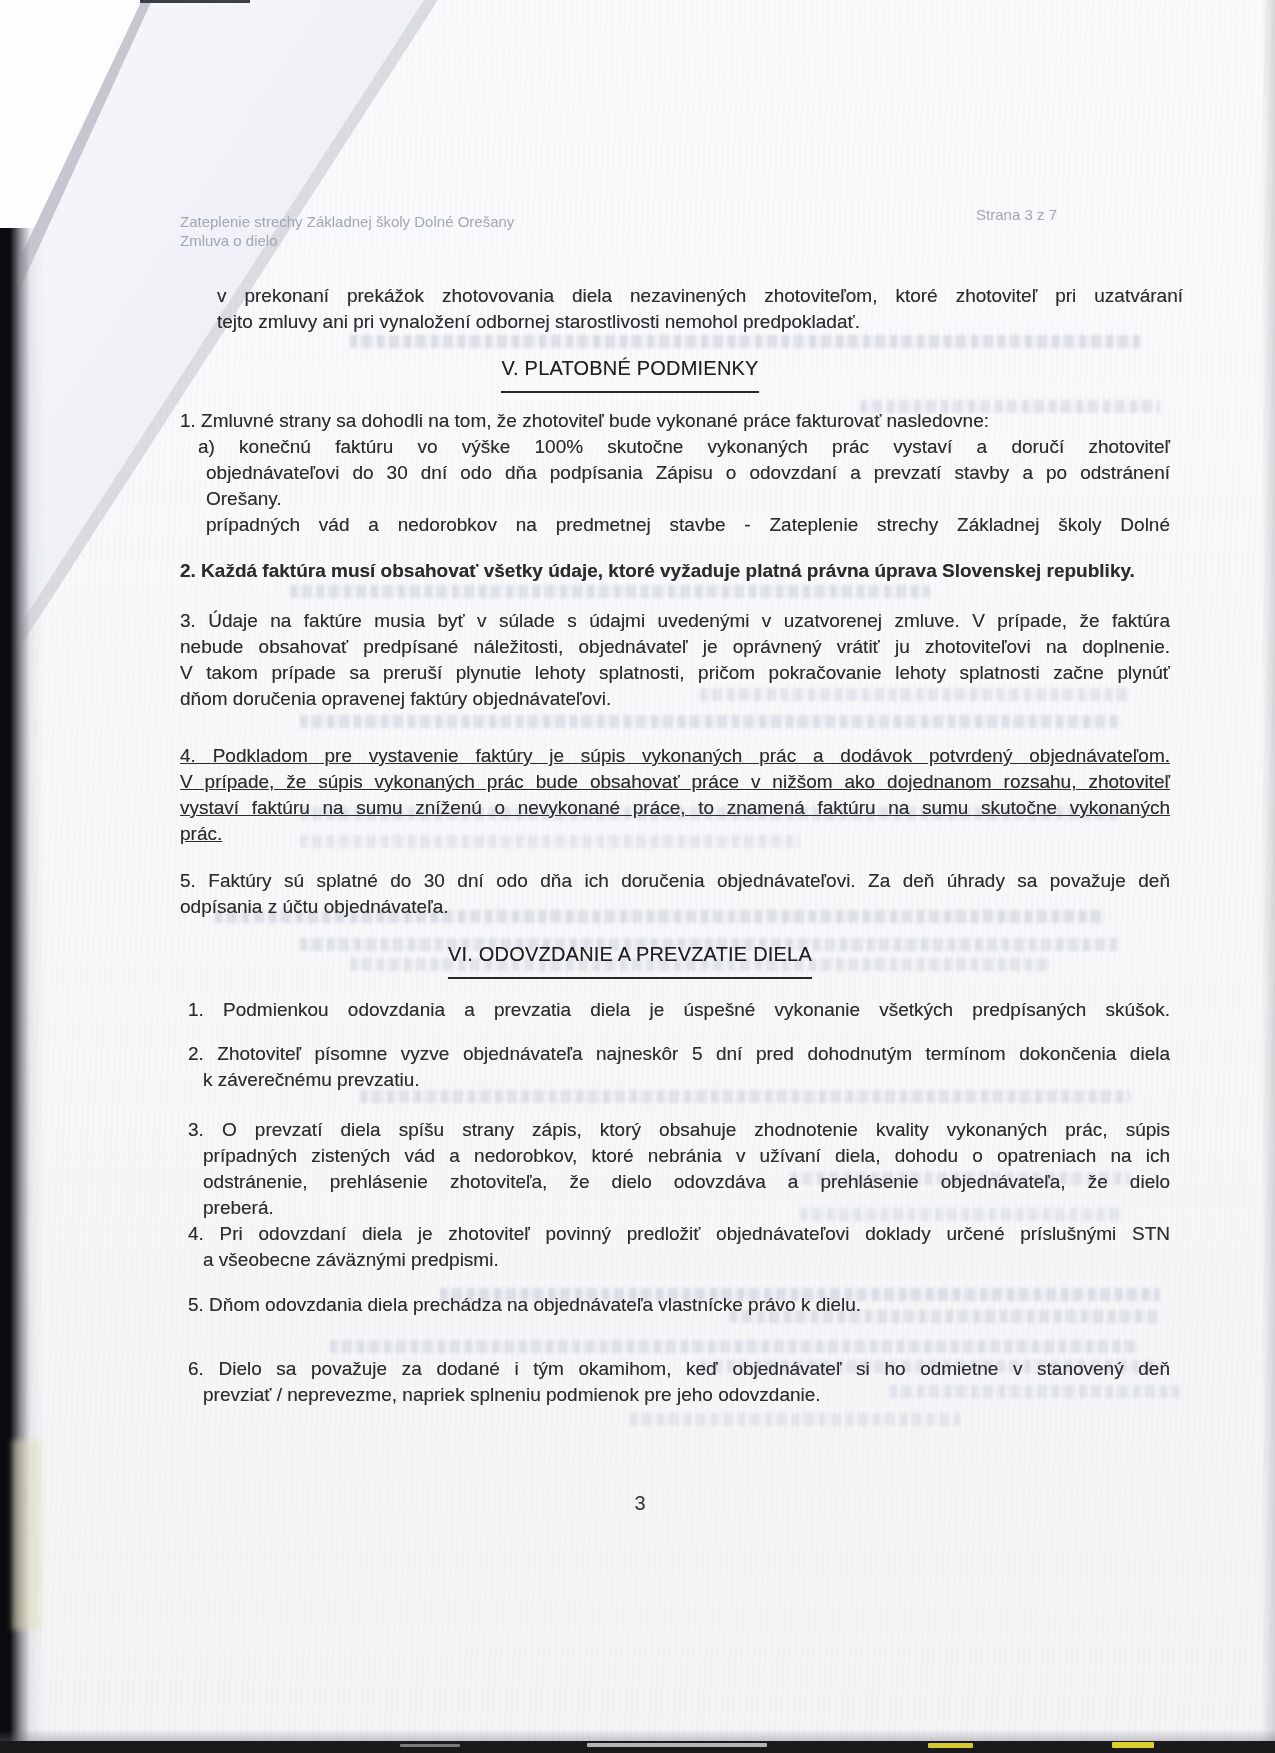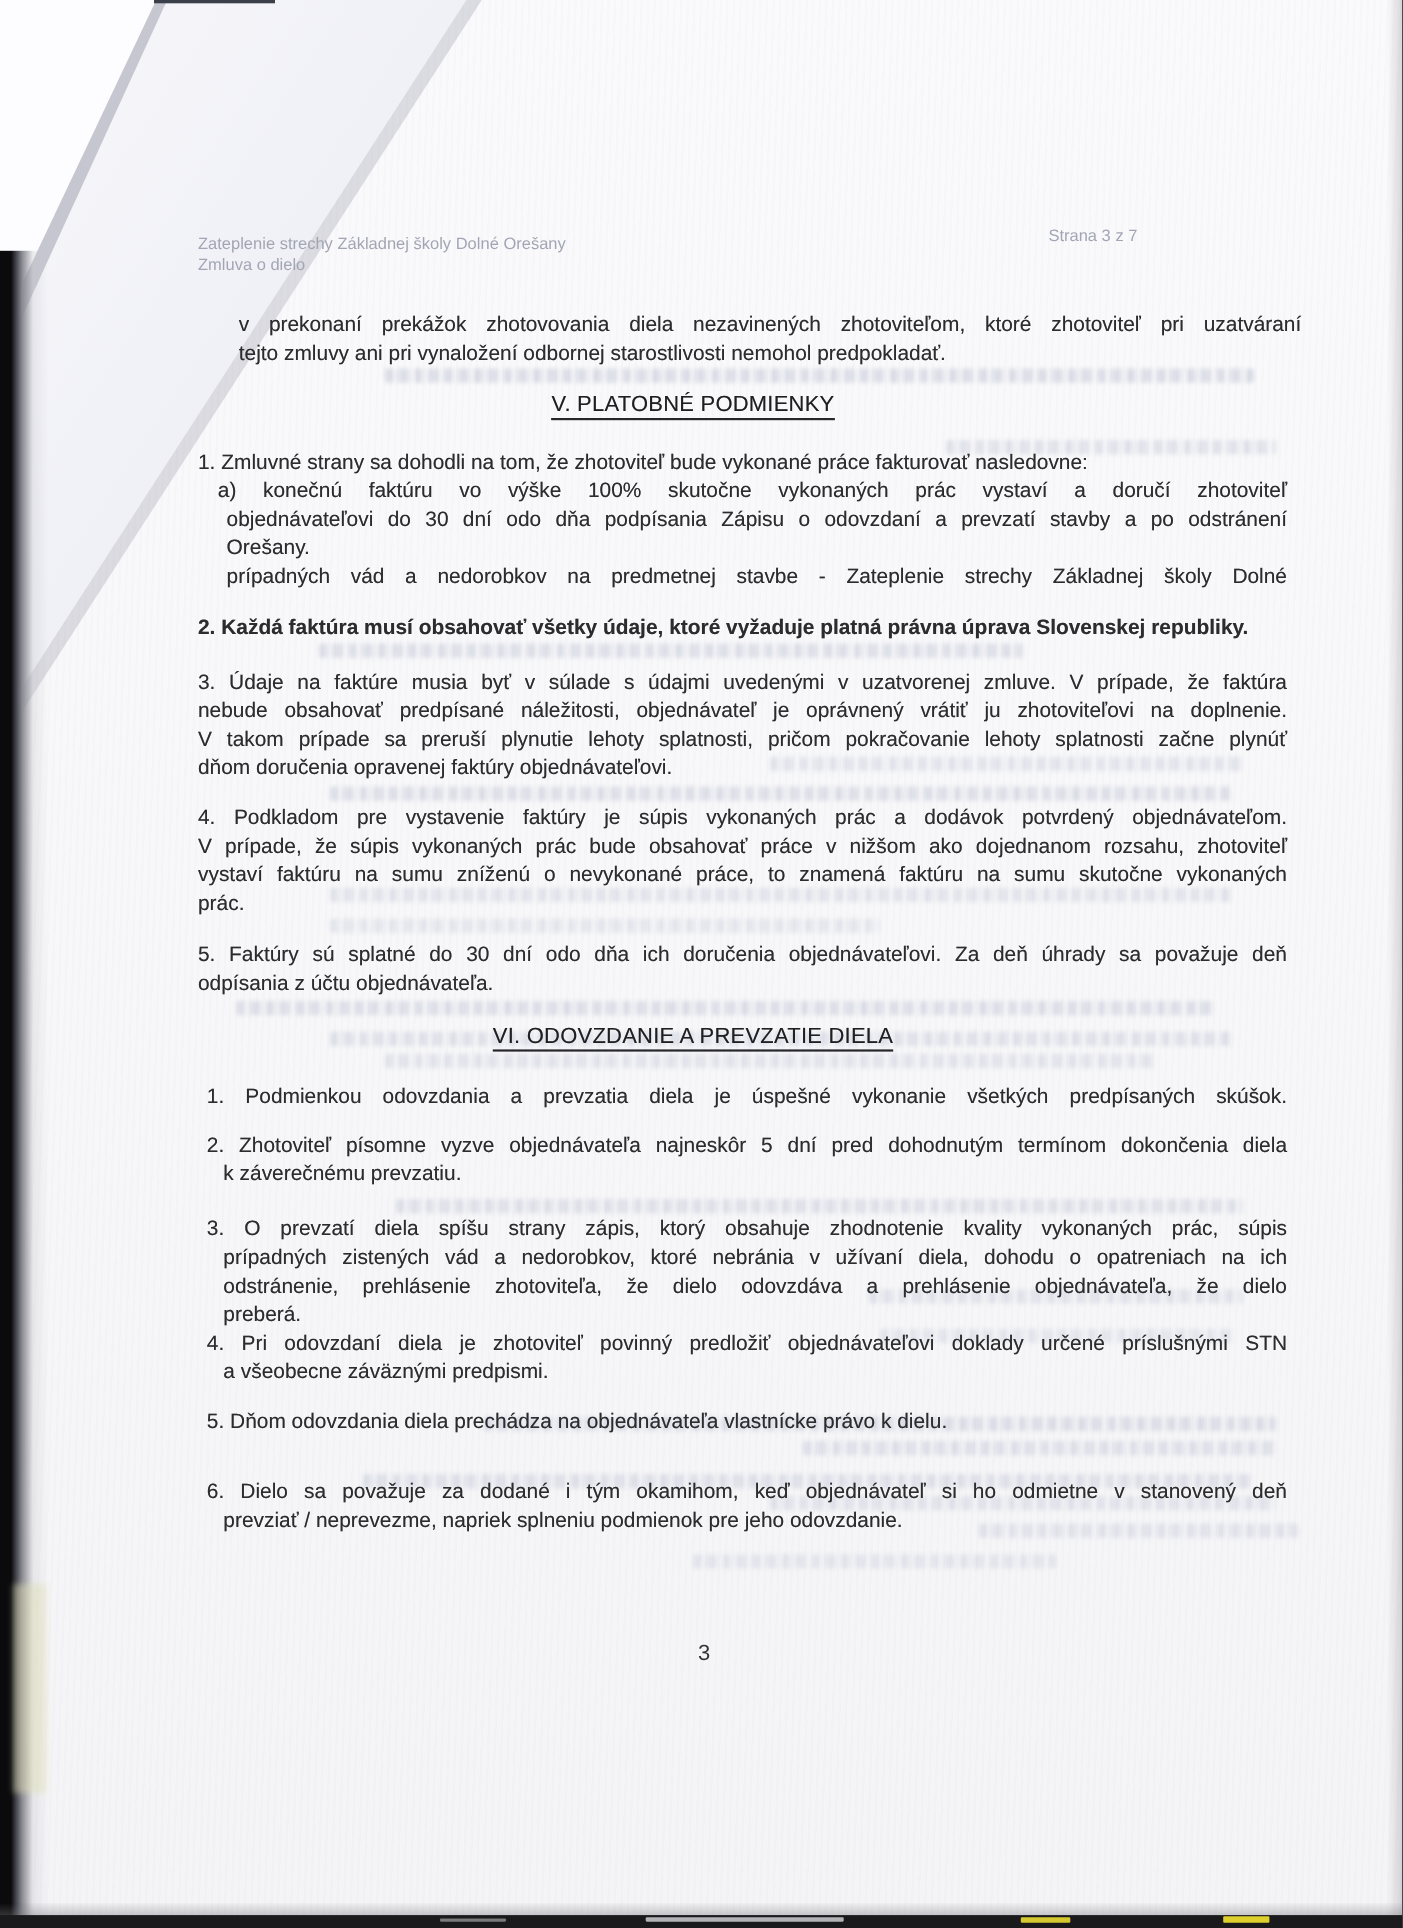--- a/index.html
+++ b/index.html
@@ -29,38 +29,38 @@
 
   
   .content{
     position:absolute;left:180px;top:0;width:990px;z-index:3;
     color:#2c2c2e;font-size:19px;line-height:26px;
     text-shadow:0 0 0.6px rgba(30,30,34,0.45);
   }
   .doc-header{margin-top:212px;height:40px;position:relative;
     color:#a2a6b4;font-size:15px;line-height:19px;filter:blur(0.45px);
     text-shadow:none;}
-  .hdr-right{position:absolute;right:136px;top:-7px;}
+  .hdr-right{position:absolute;right:113px;top:-7px;}
 
   .jline{text-align:justify;text-align-last:justify;}
   .jline-last{text-align-last:left;}
 
   .p-intro{margin:31px 0 0 37px;width:966px;}
   .h2{margin-top:20px;line-height:26px;text-align:center;
       transform:translateX(-45px);color:#1f1f22;font-size:20px;font-weight:400;}
-  .h2 span{border-bottom:2px solid #27272b;padding-bottom:1px;letter-spacing:0.2px;}
+  .h2 span{border-bottom:2px solid #27272b;padding-bottom:12px;letter-spacing:0.2px;}
   .h2.second{margin-top:21px;}
 
   .item{margin-top:20px;}
   .i1{margin-top:27px;}
   .p-suba{margin-top:0;padding-left:26px;}
   .p-suba .jline:first-child{text-indent:-8px;}
   .i2{margin-top:20px;font-weight:bold;}
   .i3{margin-top:24px;}
-  .i4{margin-top:19px;}
+  .i4{margin-top:31px;text-decoration:underline;}
   .i5{margin-top:21px;}
   .p-vi{padding-left:23px;}
   .p-vi .jline:first-child{text-indent:-15px;}
   .v1{margin-top:30px;}
   .v2{margin-top:18px;}
   .v3{margin-top:24px;}
   .v4{margin-top:0;}
   .v5{margin-top:19px;}
   .v6{margin-top:38px;}
 

